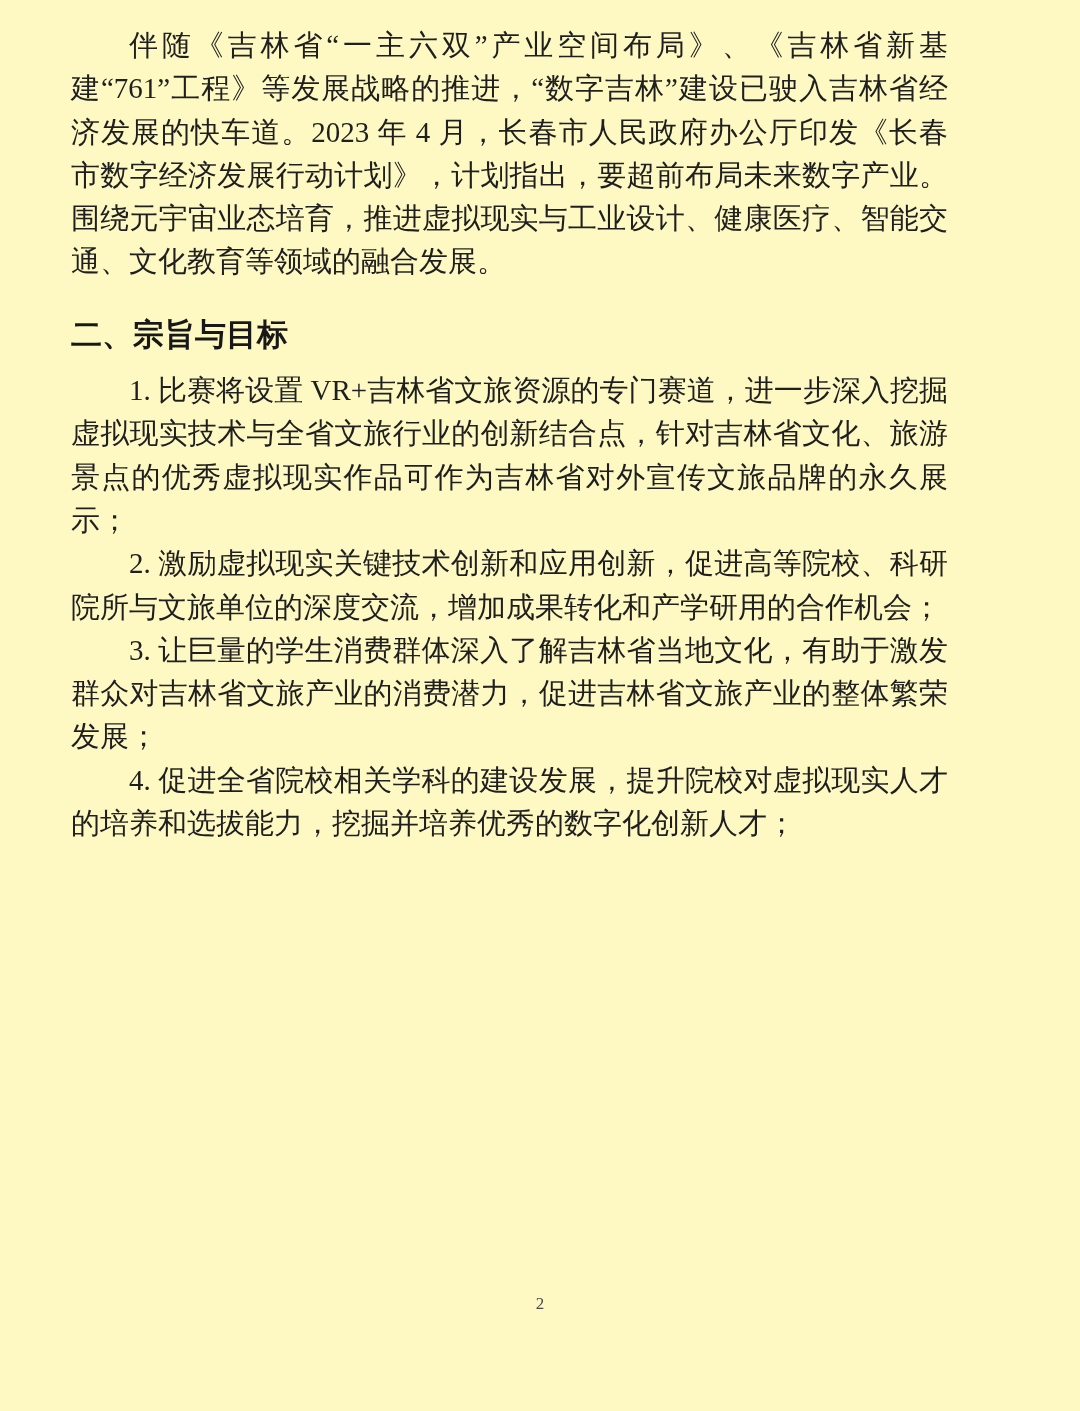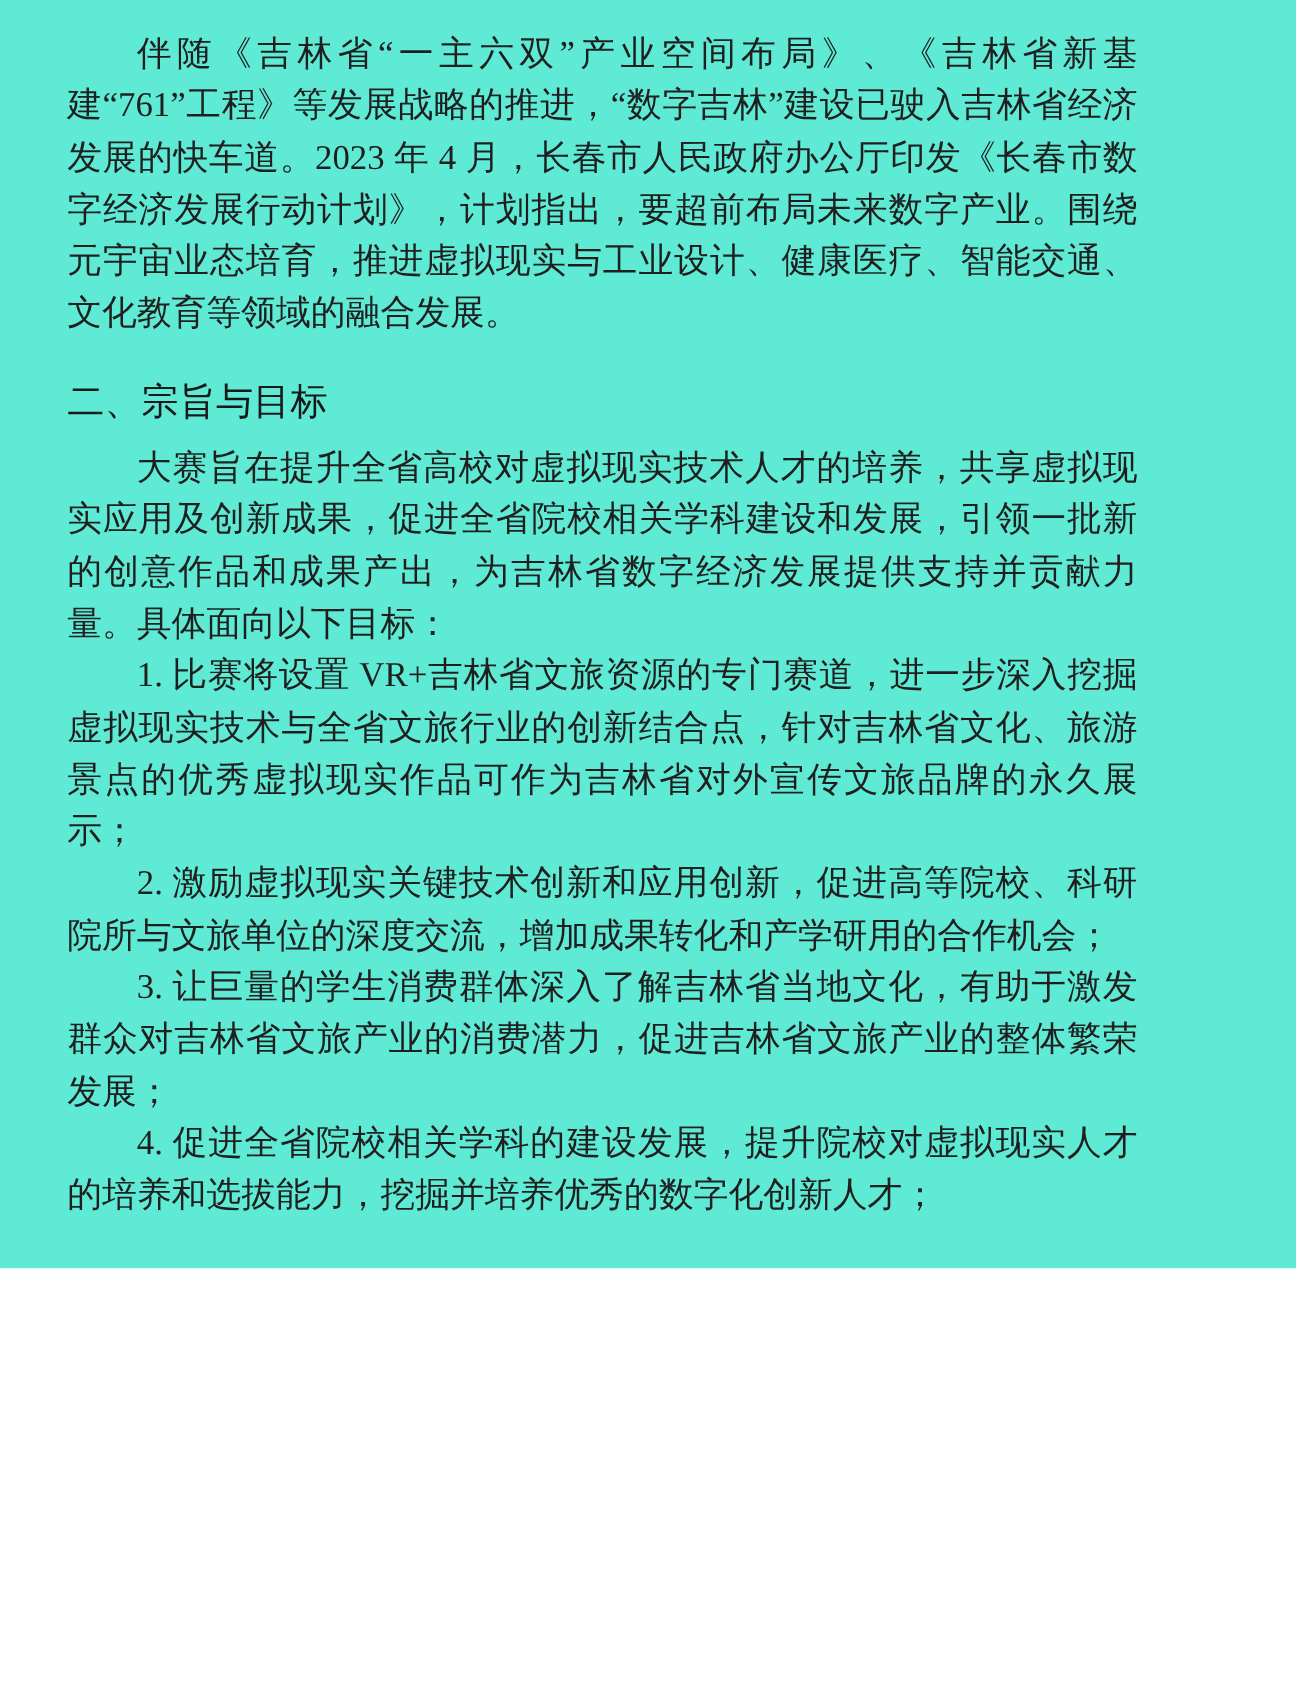--- a/index.html
+++ b/index.html
@@ -3,37 +3,37 @@
 <meta charset="utf-8">
 <style>
   html, body {
     margin: 0;
     padding: 0;
     background: #ffffff;
   }
   .page {
     position: relative;
     width: 1080px;
-    height: 1057px;
+    height: 1411px;
     box-sizing: border-box;
-    background: #5eead4;
-    padding: 24px 132px 0 56px;
+    background: #fef9c3;
+    padding: 24px 132px 0 71px;
     font-family: "Liberation Serif", "DejaVu Serif", serif;
     font-size: 29px;
     line-height: 43.3px;
     color: #1f1f1f;
     text-align: justify;
   }
   .page p {
     margin: 0;
     text-indent: 2em;
   }
   .section-heading {
     font-family: "Liberation Sans", "DejaVu Sans", sans-serif;
-    font-weight: normal;
+    font-weight: bold;
     font-size: 31px;
     line-height: 43.3px;
     margin: 29px 0 13px 0;
     text-indent: 0;
     text-align: left;
     color: #181818;
   }
   .page-number {
     position: absolute;
     left: 0;
@@ -48,21 +48,20 @@
 </style>
 </head>
 <body>
 
 <div class="page">
   <p>伴随《吉林省“一主六双”产业空间布局》、《吉林省新基建“761”工程》等发展战略的推进，“数字吉林”建设已驶入吉林省经济发展的快车道。2023 年 4 月，长春市人民政府办公厅印发《长春市数字经济发展行动计划》，计划指出，要超前布局未来数字产业。围绕元宇宙业态培育，推进虚拟现实与工业设计、健康医疗、智能交通、文化教育等领域的融合发展。</p>
 
 
   <h2 class="section-heading">二、宗旨与目标</h2>
 
-  <p>大赛旨在提升全省高校对虚拟现实技术人才的培养，共享虚拟现实应用及创新成果，促进全省院校相关学科建设和发展，引领一批新的创意作品和成果产出，为吉林省数字经济发展提供支持并贡献力量。具体面向以下目标：</p>
 
   <p>1. 比赛将设置 VR+吉林省文旅资源的专门赛道，进一步深入挖掘虚拟现实技术与全省文旅行业的创新结合点，针对吉林省文化、旅游景点的优秀虚拟现实作品可作为吉林省对外宣传文旅品牌的永久展示；</p>
 
   <p>2.  激励虚拟现实关键技术创新和应用创新，促进高等院校、科研院所与文旅单位的深度交流，增加成果转化和产学研用的合作机会；</p>
 
   <p>3. 让巨量的学生消费群体深入了解吉林省当地文化，有助于激发群众对吉林省文旅产业的消费潜力，促进吉林省文旅产业的整体繁荣发展；</p>
 
   <p>4. 促进全省院校相关学科的建设发展，提升院校对虚拟现实人才的培养和选拔能力，挖掘并培养优秀的数字化创新人才；</p>
 
   <div class="page-number">2</div>

